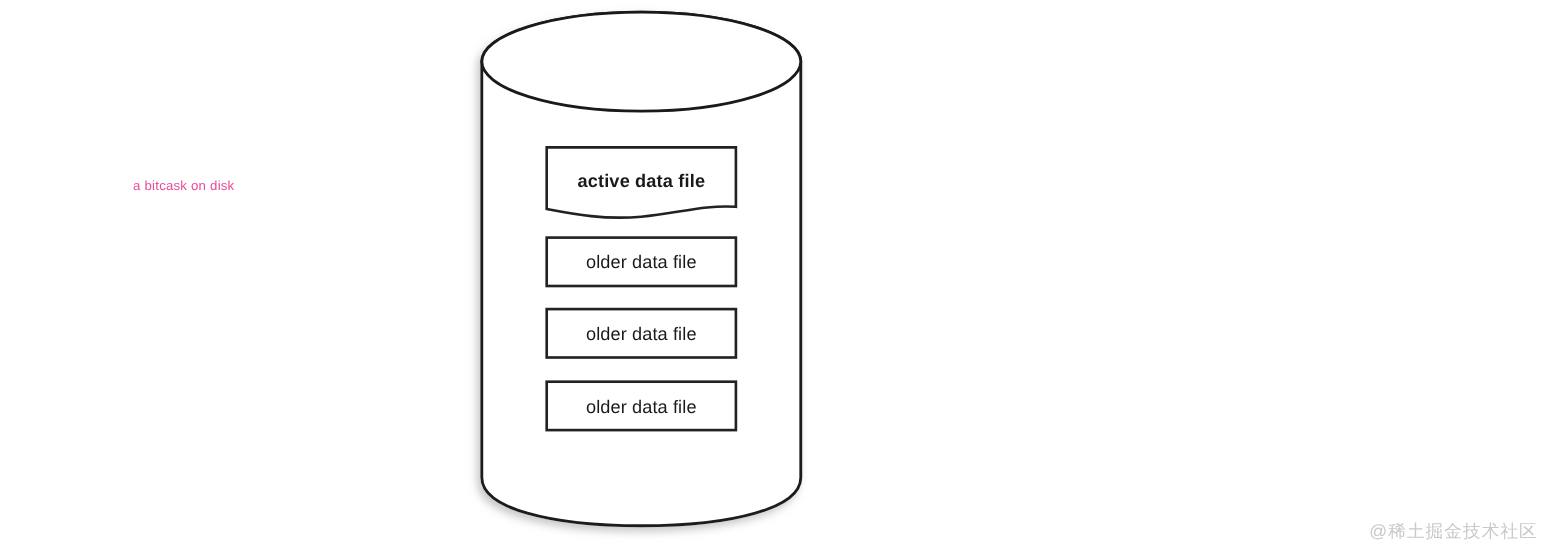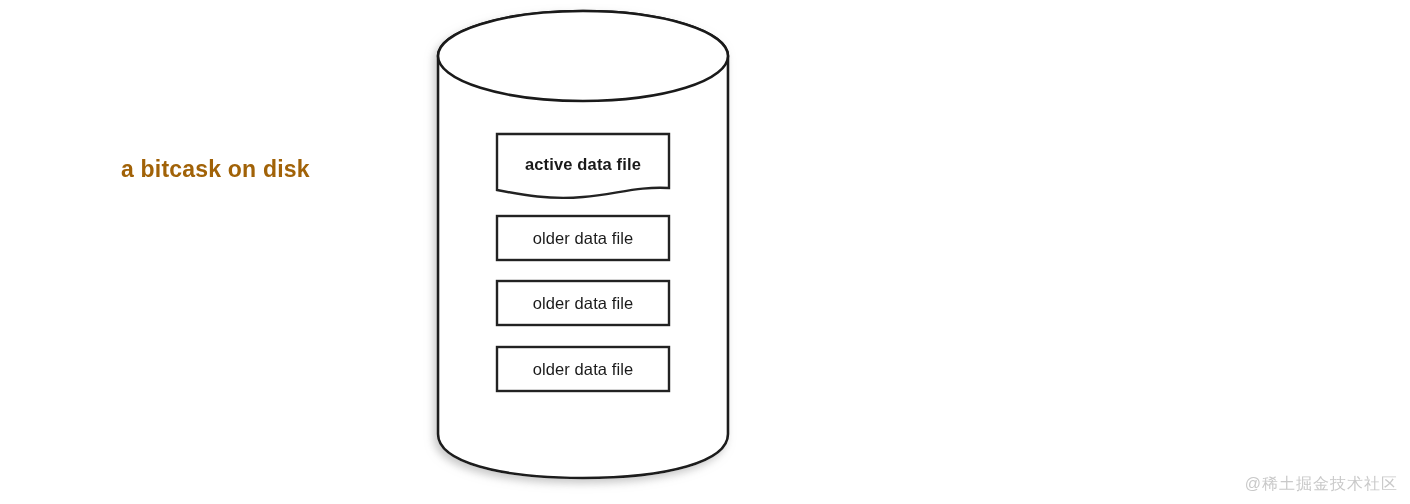--- a/index.html
+++ b/index.html
@@ -21,26 +21,25 @@
     left: 0;
     top: 0;
     width: 1410px;
     height: 504px;
   }
 
   .side-label {
     position: absolute;
     left: 121px;
     top: 157px;
-    font-size: 23px;
+    font-size: 12px;
     line-height: 24px;
-    color: #a16207;
+    color: #ec4899;
     letter-spacing: 0.2px;
     white-space: nowrap;
-    font-weight: bold;
   }
 
   .file-box-label {
     font-size: 16.5px;
     fill: #1a1a1a;
     letter-spacing: 0.1px;
   }
   .file-box-label.active {
     font-weight: bold;
     letter-spacing: 0.15px;

